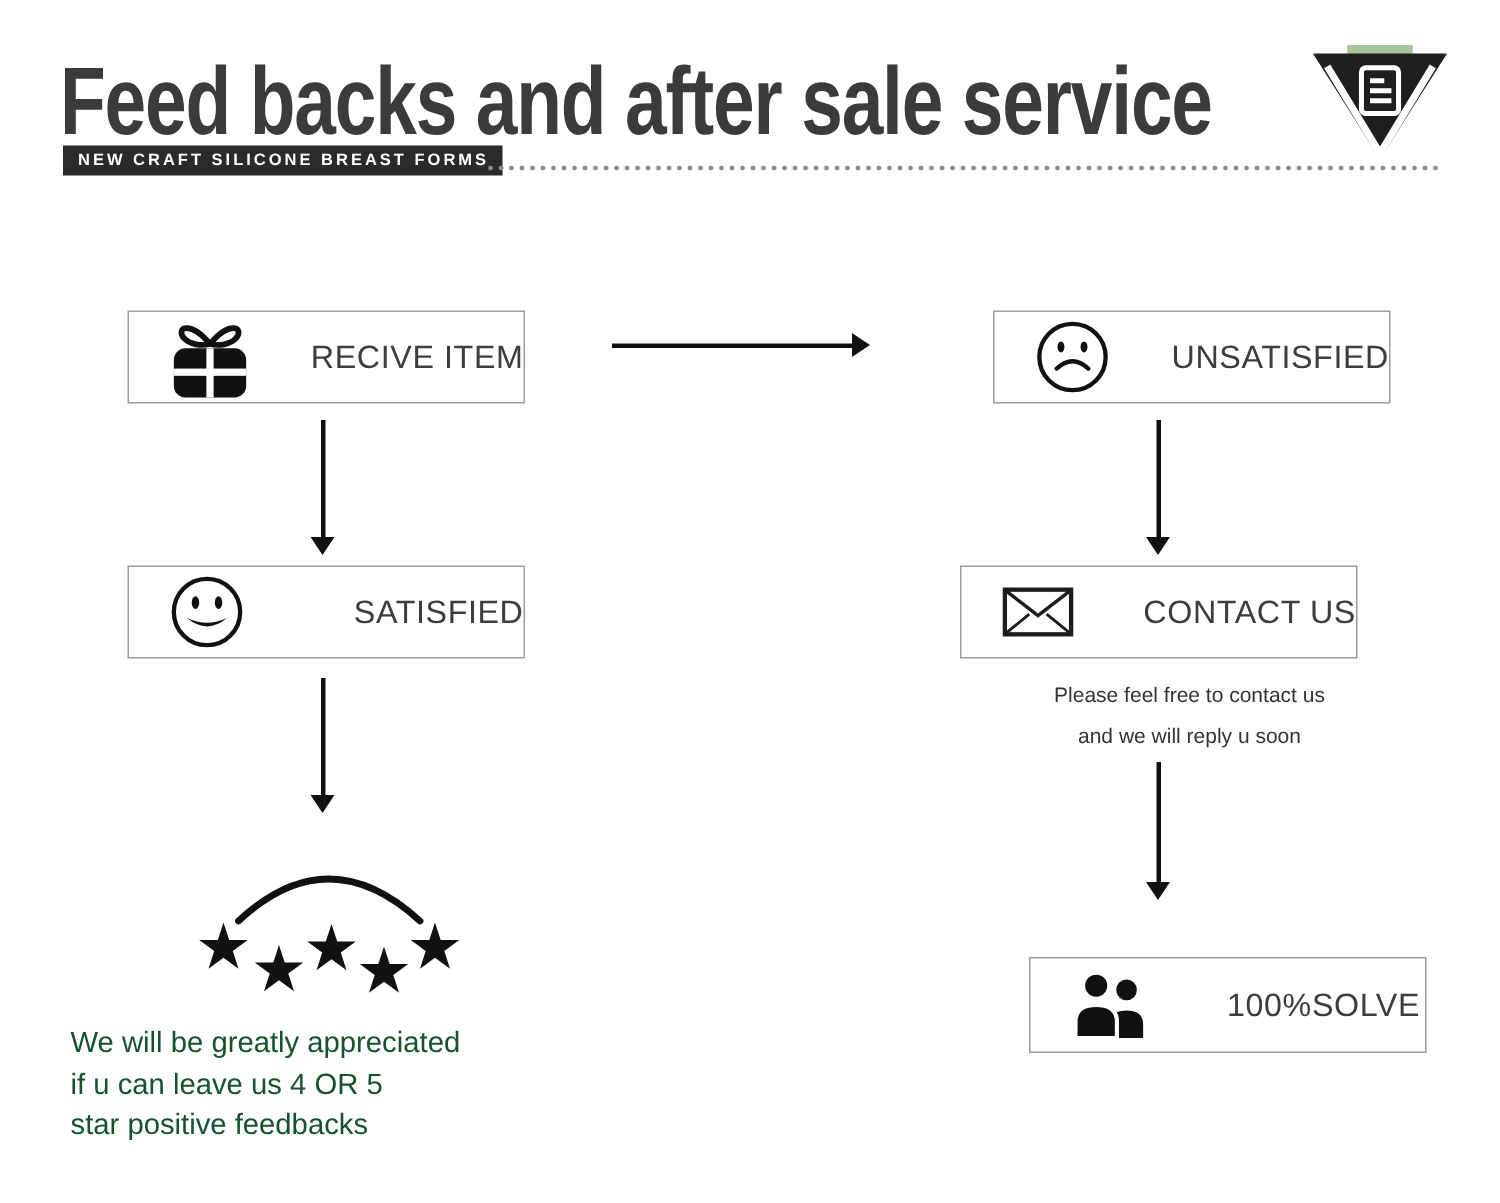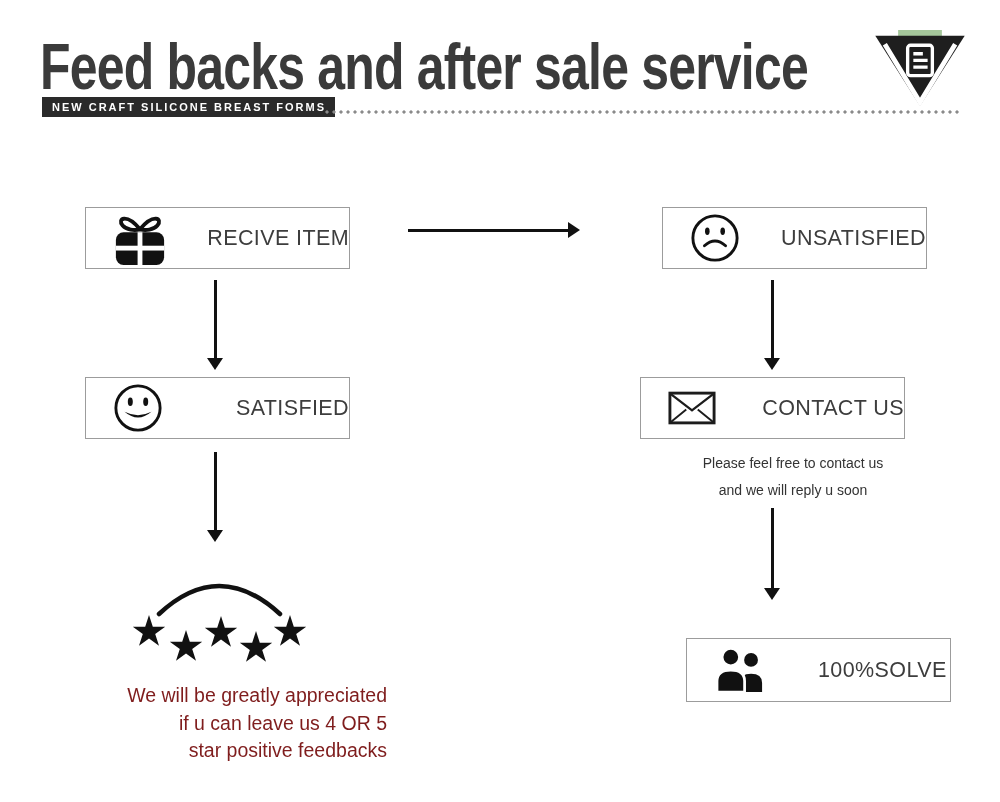--- a/index.html
+++ b/index.html
@@ -67,21 +67,21 @@
   #arrow-satisfied-stars     { left:207px; top:452px; height:90px; }
   #arrow-unsatisfied-contact { left:764px; top:280px; height:90px; }
   #arrow-contact-solve       { left:764px; top:508px; height:92px; }
 
   
   .stars-group { position:absolute; left:127px; top:576px; }
 
   
   .caption-left {
     position:absolute; left:47px; top:682px; width:340px;
-    text-align:right; font-size:19.5px; line-height:27.5px; color:#7f1d1d;
+    text-align:left; font-size:19.5px; line-height:27.5px; color:#14532d;
   }
   .caption-right {
     position:absolute; left:628px; top:450px; width:330px;
     text-align:center; font-size:14px; line-height:27px; color:#333;
   }
 </style>
 </head>
 <body>
 
 <div class="canvas">

